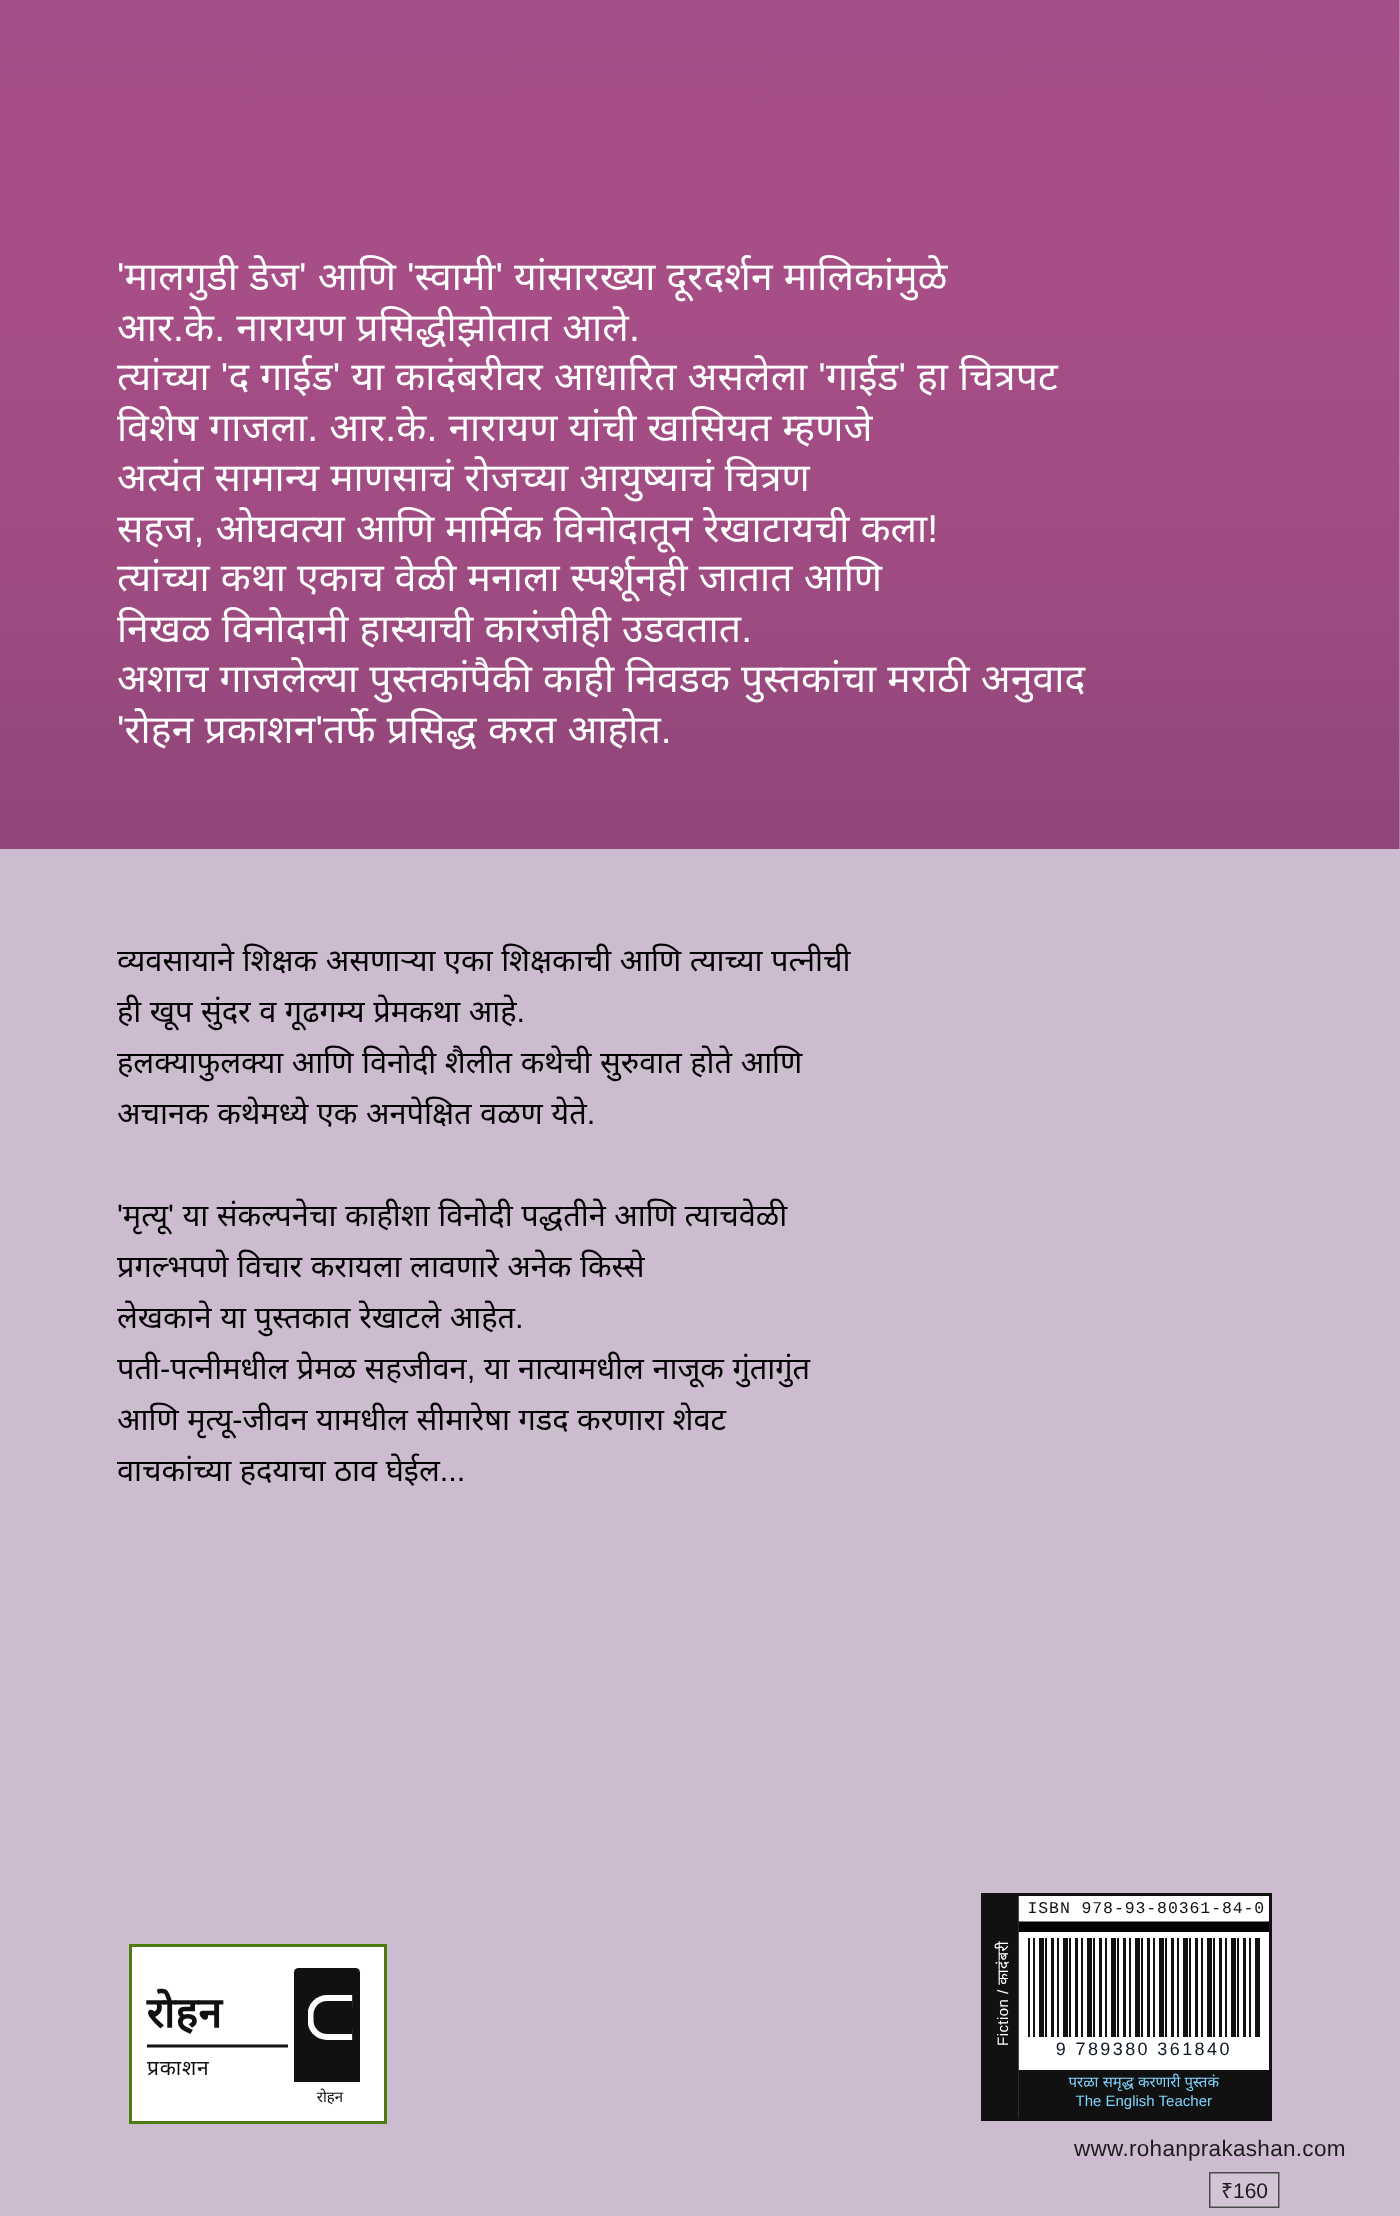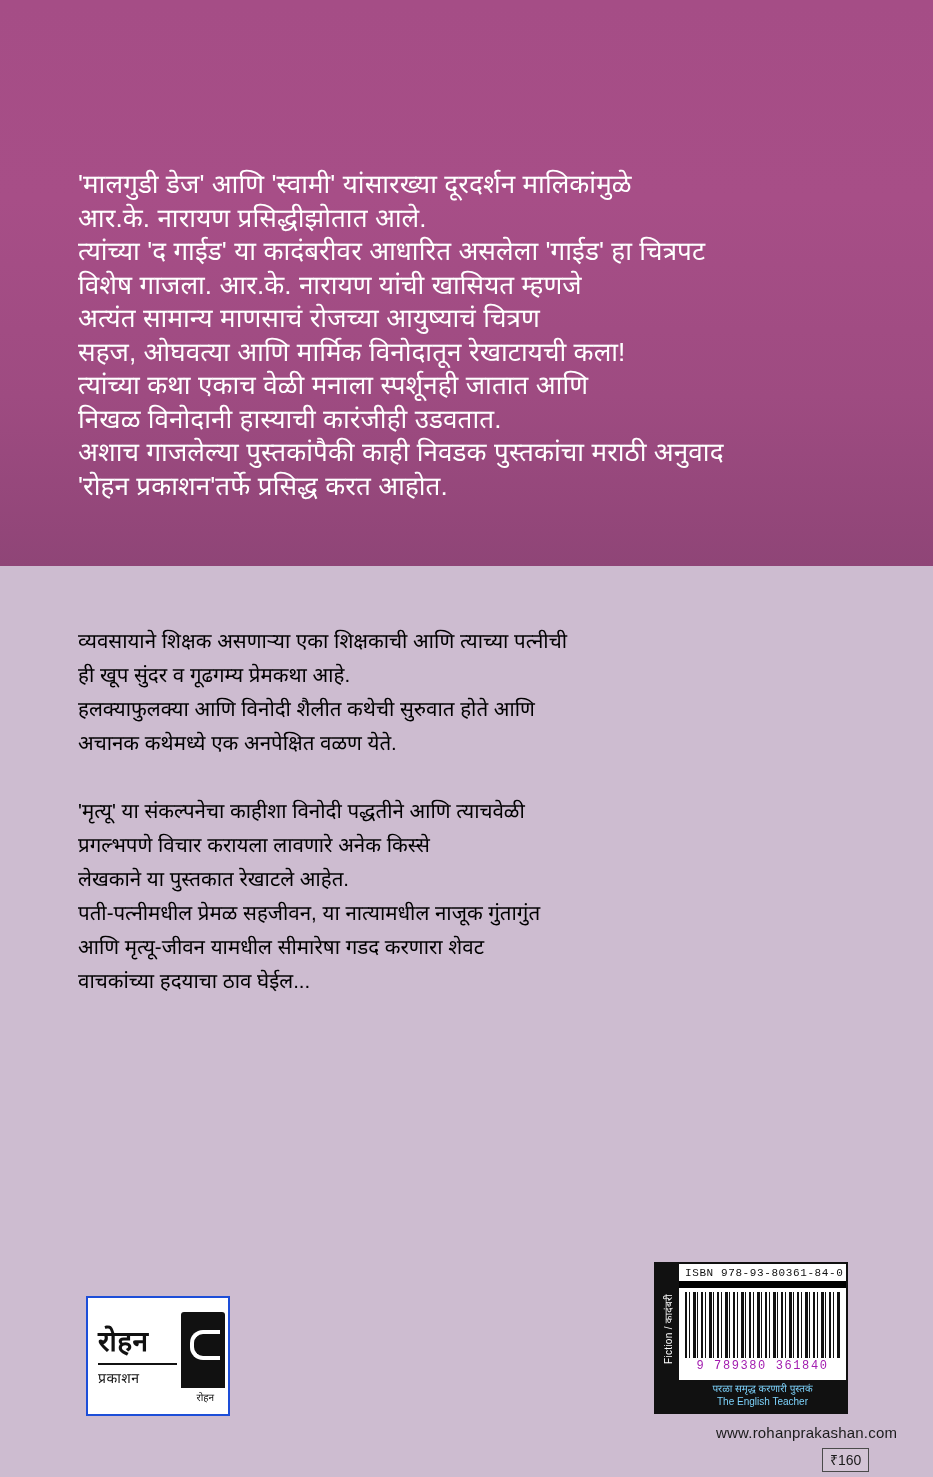--- a/index.html
+++ b/index.html
@@ -65,24 +65,24 @@
   }
   .blurb-gap {
     height: 34px;
   }
 
   
   .logo-box {
     position: absolute;
     left: 86px;
     top: 1296px;
-    width: 144px;
+    width: 172px;
     height: 120px;
     background: #ffffff;
-    border: 2px solid #1d4ed8;
+    border: 2px solid #4d7c0f;
     box-sizing: border-box;
     display: flex;
     align-items: center;
   }
   .logo-left {
     width: 104px;
     padding-left: 10px;
     box-sizing: border-box;
   }
   .logo-name {
@@ -199,25 +199,25 @@
     width: 100%;
     background-image: repeating-linear-gradient(
       to right,
       #111 0px, #111 2px, #fff 2px, #fff 4px,
       #111 4px, #111 5px, #fff 5px, #fff 8px,
       #111 8px, #111 11px, #fff 11px, #fff 12px,
       #111 12px, #111 13px, #fff 13px, #fff 16px
     );
   }
   .barnum {
-    font-family: Liberation Mono, monospace;
+    font-family: Liberation Sans, sans-serif;
     font-size: 12px;
     letter-spacing: 1.6px;
     text-align: center;
-    color: #a21caf;
+    color: #0f172a;
     padding-top: 1px;
   }
   .isbn-footer {
     background: #111;
     color: #7dd3fc;
     text-align: center;
     padding: 2px 0 4px 0;
   }
   .isbn-footer .f1 {
     font-size: 10px;
@@ -238,21 +238,20 @@
   }
   .price-box {
     position: absolute;
     left: 806px;
     top: 1448px;
     border: 1px solid #4a4a4a;
     padding: 1px 7px 2px 7px;
     font-size: 14px;
     color: #1b1b1b;
     background: rgba(255,255,255,0.12);
-    margin-left: 16px;
   }
 </style>
 </head>
 <body>
 
 <div class="page">
 
   <div class="top-panel">
     <div class="top-panel-inner">
       <div class="top-line">'मालगुडी डेज' आणि 'स्वामी' यांसारख्या दूरदर्शन मालिकांमुळे</div>

